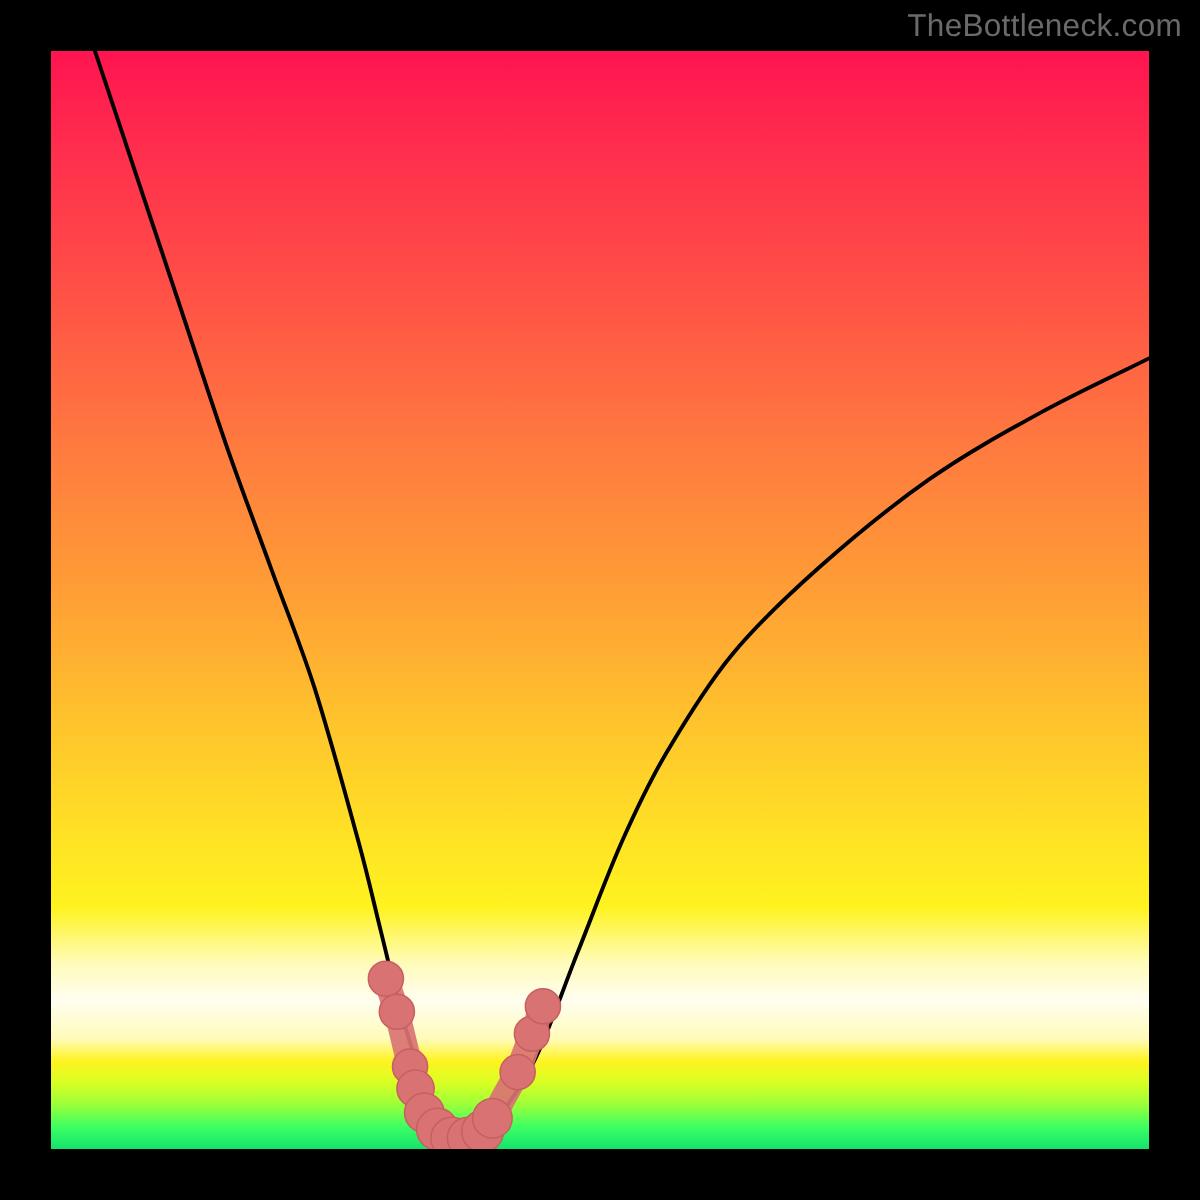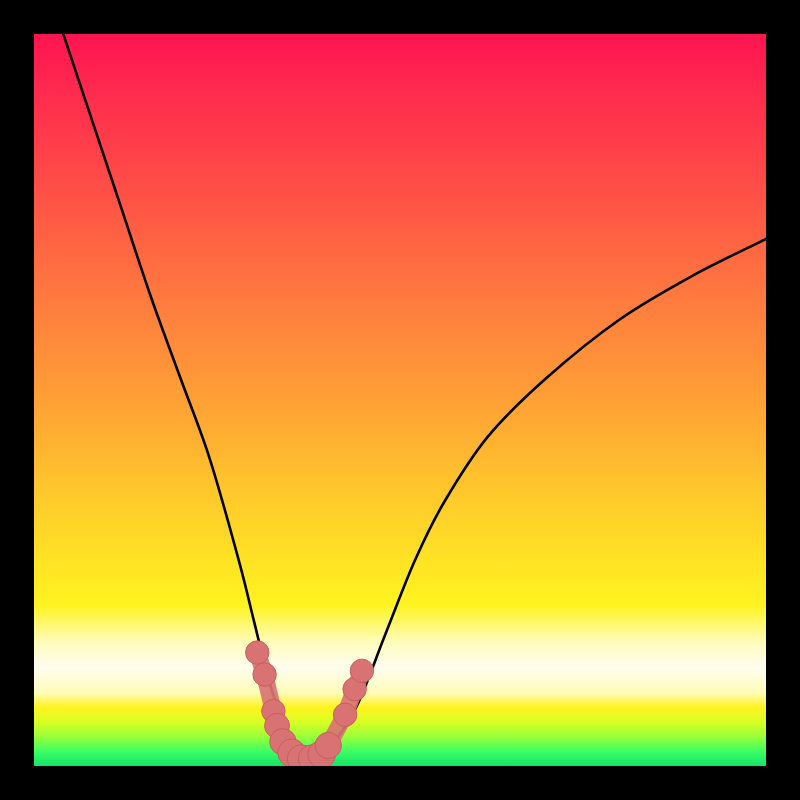--- a/index.html
+++ b/index.html
@@ -83,13 +83,14 @@
           <circle cx="267.18" cy="724.68" r="13.91" fill="#d97373" stroke="#c75f5f" stroke-width="1"></circle>
           <circle cx="278.16" cy="724.68" r="13.91" fill="#d97373" stroke="#c75f5f" stroke-width="1"></circle>
           <circle cx="287.68" cy="720.29" r="13.91" fill="#d97373" stroke="#c75f5f" stroke-width="1"></circle>
           <circle cx="294.26" cy="711.50" r="13.18" fill="#d97373" stroke="#c75f5f" stroke-width="1"></circle>
           <circle cx="311.10" cy="680.76" r="11.71" fill="#d97373" stroke="#c75f5f" stroke-width="1"></circle>
           <circle cx="320.62" cy="655.14" r="11.71" fill="#d97373" stroke="#c75f5f" stroke-width="1"></circle>
           <circle cx="327.94" cy="636.84" r="11.71" fill="#d97373" stroke="#c75f5f" stroke-width="1"></circle>
         </g>
     </svg>
   </div>
+  <div class="watermark">TheBottleneck.com</div>
 </div>
 
 </body></html>

